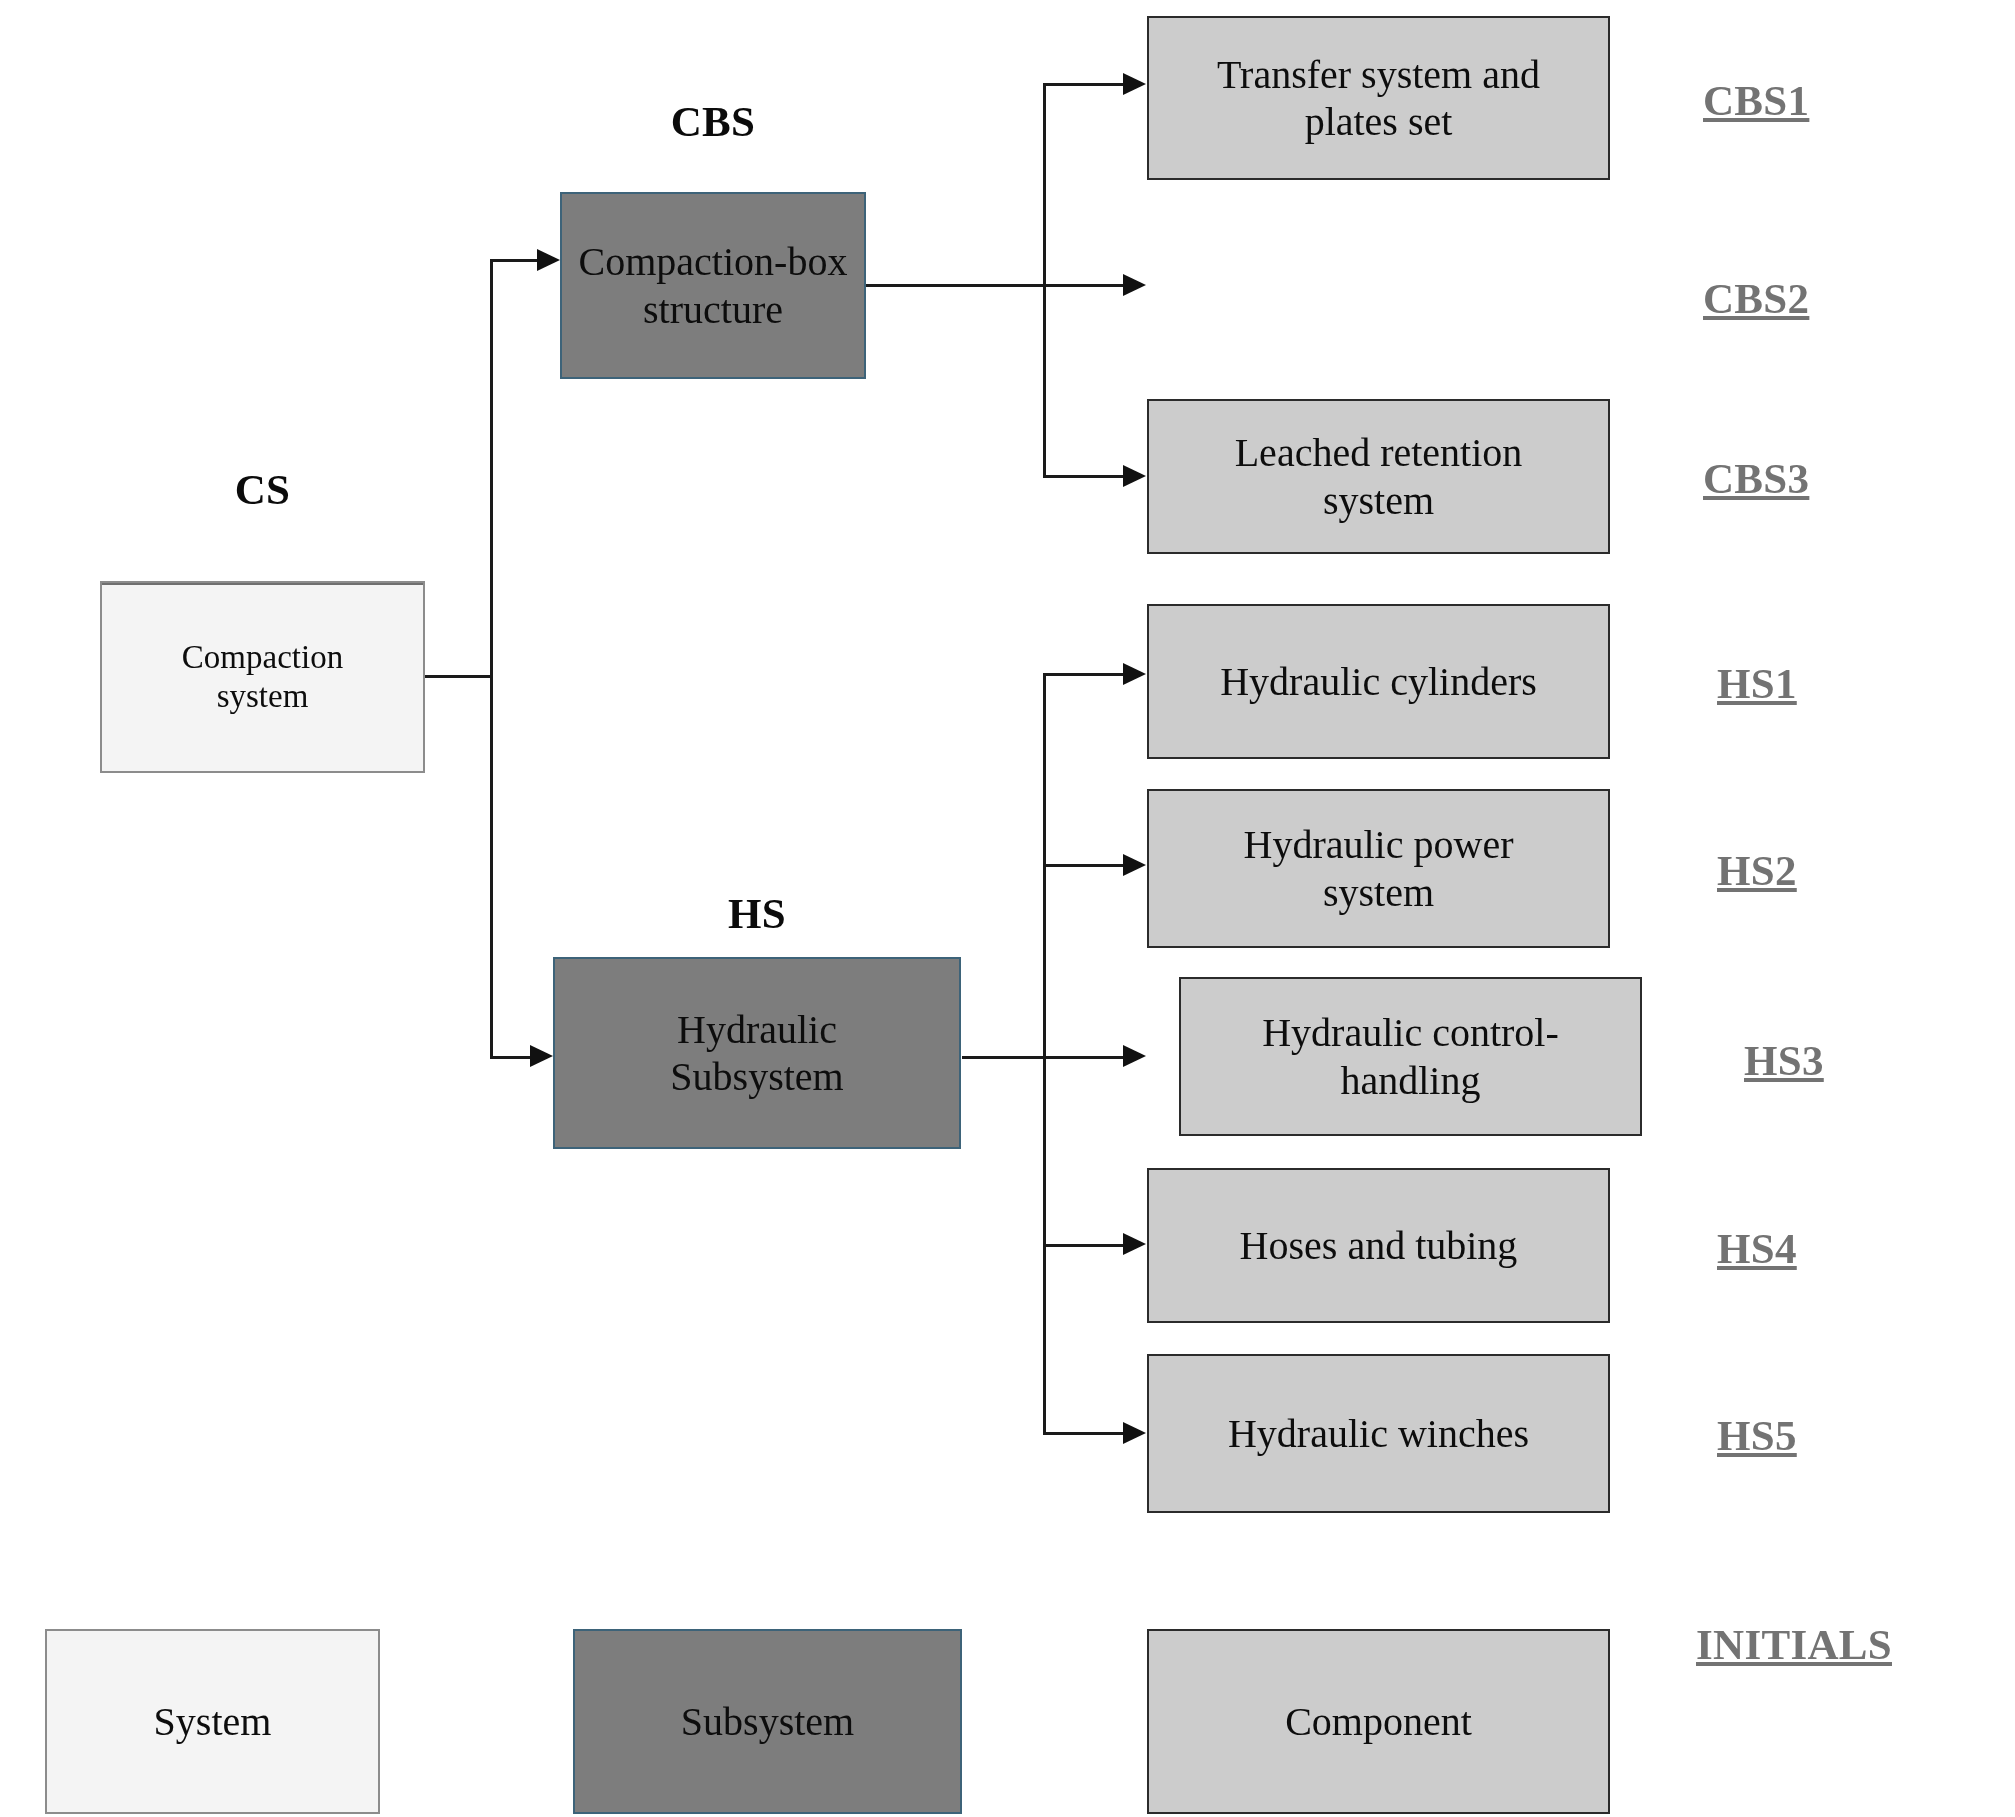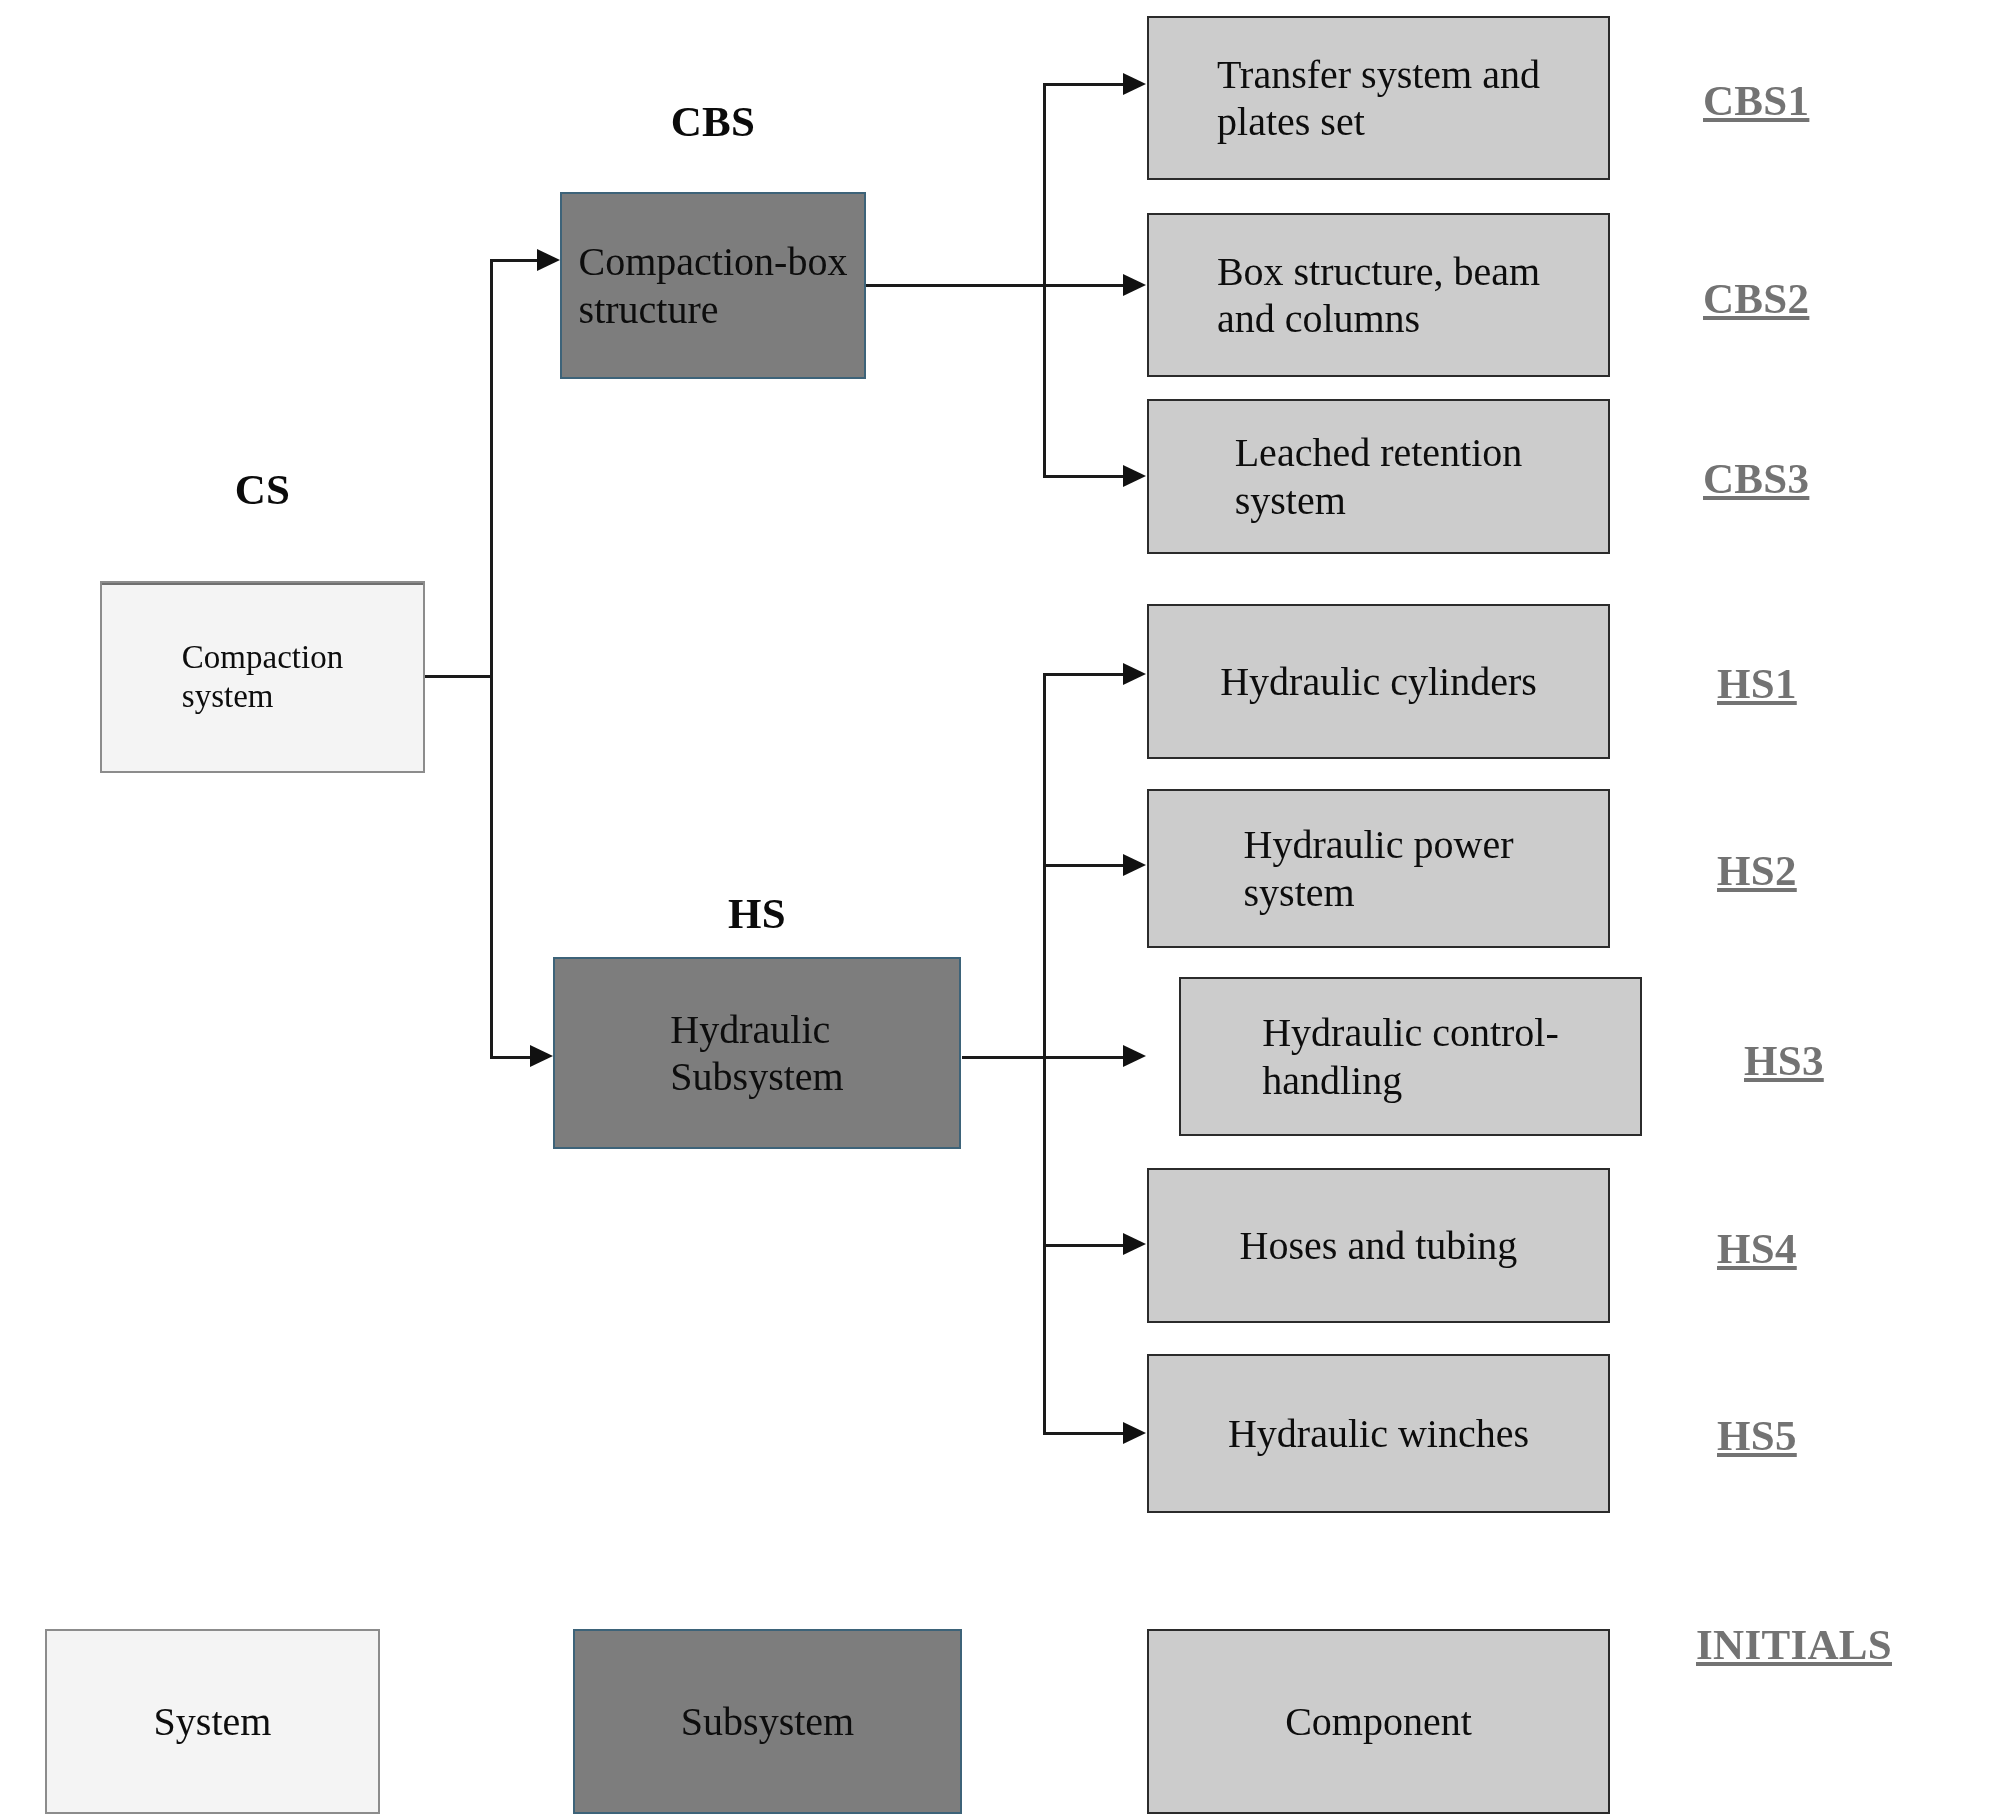--- a/index.html
+++ b/index.html
@@ -16,20 +16,21 @@
     overflow: hidden;
   }
 
   
   .node {
     position: absolute;
     box-sizing: border-box;
     display: flex;
     align-items: center;
     justify-content: center;
+    text-align: center;
     color: #0d0d0d;
     line-height: 1.18;
     white-space: pre-line;
   }
 
   .node.system {
     background: #f4f4f4;
     border: 2.1px solid #8c8c8c;
     box-shadow: 0 2.1px 0 0 #6f6f6f inset;
     font-size: 33px;
@@ -116,22 +117,20 @@
 
   <div class="node subsystem" style="left:560px; top:192px; width:306px; height:187px;">Compaction-box
 structure</div>
 
   <div class="node subsystem" style="left:553px; top:957px; width:408px; height:192px;">Hydraulic
 Subsystem</div>
 
   <div class="node component" style="left:1147px; top:16px; width:463px; height:164px;">Transfer system and
 plates set</div>
 
-  <div class="node component" style="left:1147px; top:213px; width:463px; height:164px;">Box structure, beam
-and columns</div>
 
   <div class="node component" style="left:1147px; top:399px; width:463px; height:155px;">Leached retention
 system</div>
 
   <div class="node component" style="left:1147px; top:604px; width:463px; height:155px;">Hydraulic cylinders</div>
 
   <div class="node component" style="left:1147px; top:789px; width:463px; height:159px;">Hydraulic power
 system</div>
 
   <div class="node component" style="left:1147px; top:977px; width:463px; height:159px;margin-left:32px;">Hydraulic control-

